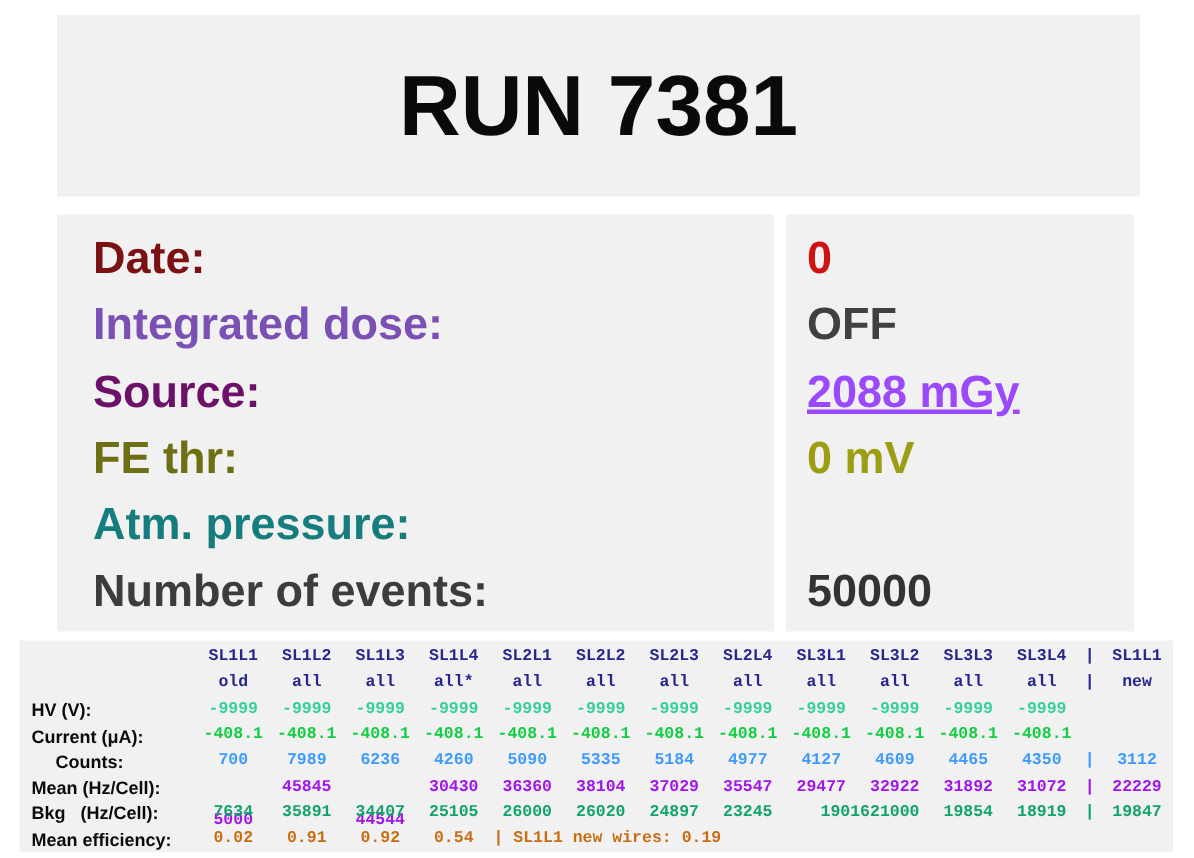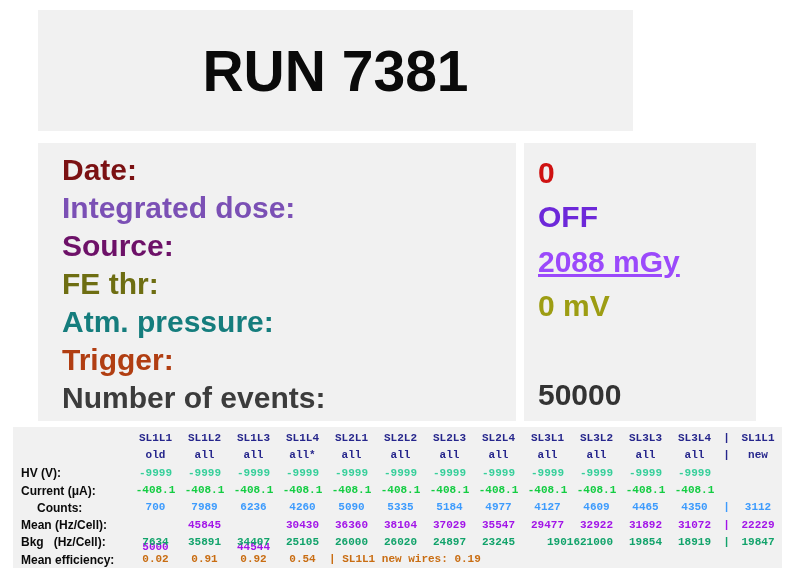--- a/index.html
+++ b/index.html
@@ -1,19 +1,19 @@
 <!DOCTYPE html>
 <html><head>
 <meta charset="utf-8">
 <style>
   html,body { margin:0; padding:0; background:#ffffff; }
   .page { position:relative; width:796px; height:572px; background:#ffffff;
           font-family:"Liberation Sans", sans-serif; overflow:hidden; }
 
-  .title-band { position:absolute; left:38px; top:10px; width:595px; height:121px;
+  .title-band { position:absolute; left:38px; top:10px; width:722px; height:121px;
                 background:#f1f1f1; display:flex; align-items:center; justify-content:center; }
   .run-title { margin:0; font-size:57px; font-weight:bold; color:#0a0a0a; letter-spacing:0; }
 
   .info-left  { position:absolute; left:38px;  top:143px; width:478px; height:278px;
                 background:#f1f1f1; display:flex; flex-direction:column;
                 box-sizing:border-box; padding:8px 0 4px 24px; }
   .info-right { position:absolute; left:524px; top:143px; width:232px; height:278px;
                 background:#f1f1f1; display:flex; flex-direction:column;
                 box-sizing:border-box; padding:8px 0 4px 14px; }
   .info-left > div, .info-right > div { flex:1 0 0; display:flex; align-items:center; }
@@ -48,32 +48,29 @@
       <div class="">
         <div class="info-label" style="color: rgb(109, 17, 104);">Source:</div>
       </div>
       <div class="">
         <div class="info-label" style="color: rgb(110, 110, 18);">FE thr:</div>
       </div>
       <div class="">
         <div class="info-label" style="color: rgb(21, 125, 125);">Atm. pressure:</div>
       </div>
       <div class="">
-        <div class="info-label" style="color: rgb(177, 62, 18);">Trigger:</div>
-      </div>
-      <div class="">
         <div class="info-label" style="color: rgb(60, 60, 60);">Number of events:</div>
       </div>
     </div>
   <div class="info-right" id="info-right">
       <div class="">
         <div class="info-value" style="color: rgb(207, 18, 18);">0</div>
       </div>
       <div class="">
-        <div class="info-value" style="color: #6d28d9;">OFF</div>
+        <div class="info-value" style="color: #404040;">OFF</div>
       </div>
       <div class="">
         <div class="info-value" style="color: rgb(155, 73, 251); text-decoration: underline;">2088 mGy</div>
       </div>
       <div class="">
         <div class="info-value" style="color: rgb(157, 157, 19);">0 mV</div>
       </div>
       <div class="">
         <div class="info-value" style="color: rgb(177, 62, 18);"></div>
       </div>

